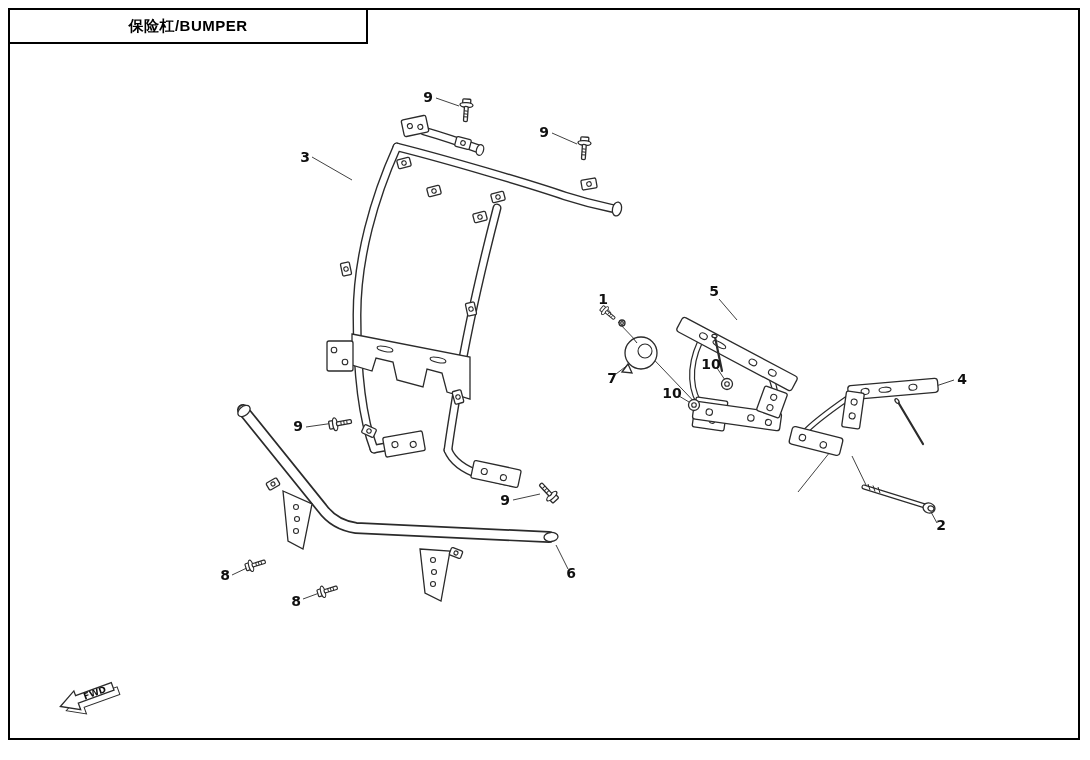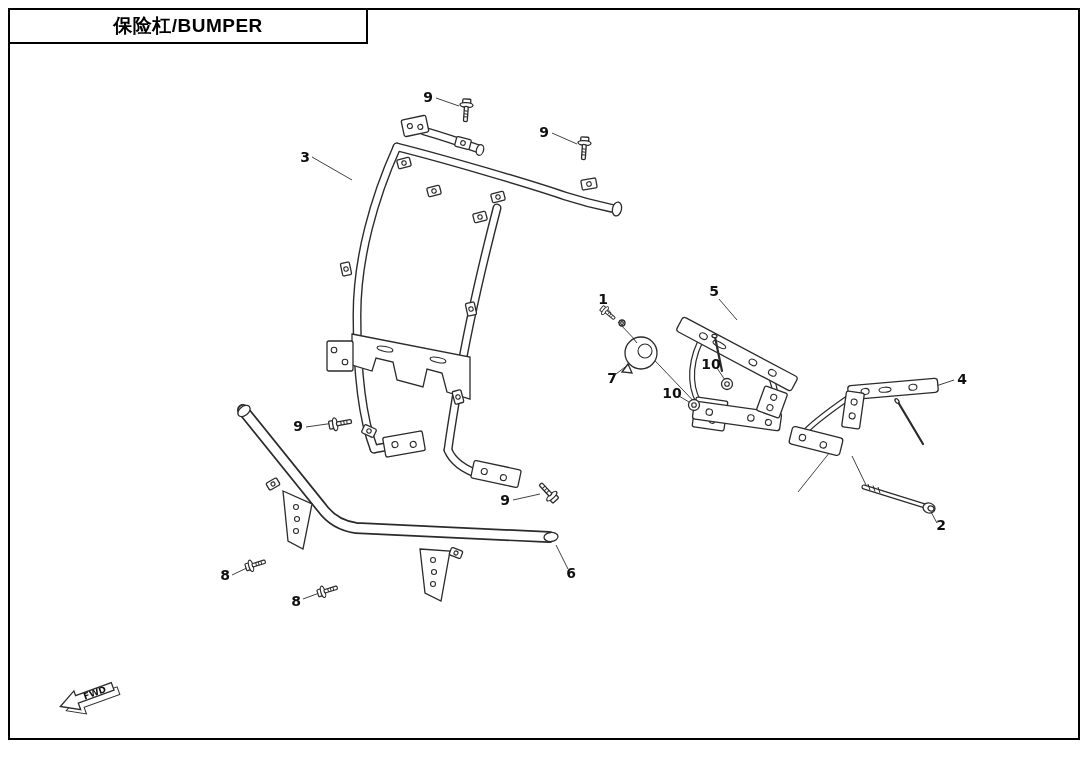--- a/index.html
+++ b/index.html
@@ -3,21 +3,21 @@
 <meta charset="utf-8">
 <style>
   html,body { margin:0; padding:0; background:#fff; }
   body { width:1090px; height:760px; position:relative; font-family:"Liberation Sans", sans-serif; }
   .page { position:absolute; inset:0; background:#fff; }
   .frame-border { position:absolute; left:8px; top:8px; width:1072px; height:732px;
                   border:2px solid #000; box-sizing:border-box; }
   .title-box { position:absolute; left:8px; top:8px; width:360px; height:36px;
                border:2px solid #000; box-sizing:border-box; background:#fff;
                display:flex; align-items:center; justify-content:center;
-               font-weight:bold; font-size:19px; letter-spacing:0.5px; color:#000; }
+               font-weight:bold; font-size:15px; letter-spacing:0.5px; color:#000; }
   svg.diagram { position:absolute; left:0; top:0; }
 
   .tube-outer { fill:none; stroke:#2b2b2b; stroke-width:9; stroke-linecap:round; }
   .tube-inner { fill:none; stroke:#fff; stroke-width:6.2; stroke-linecap:round; }
   .arm-outer  { fill:none; stroke:#2b2b2b; stroke-width:6; stroke-linecap:round; }
   .arm-inner  { fill:none; stroke:#fff; stroke-width:3.6; stroke-linecap:round; }
   .part   { fill:#fff; stroke:#2b2b2b; stroke-width:1.3; }
   .hole   { fill:#fff; stroke:#2b2b2b; stroke-width:1.1; }
   .thin   { fill:none; stroke:#2b2b2b; stroke-width:1; }
   .leader { fill:none; stroke:#2b2b2b; stroke-width:0.9; }

